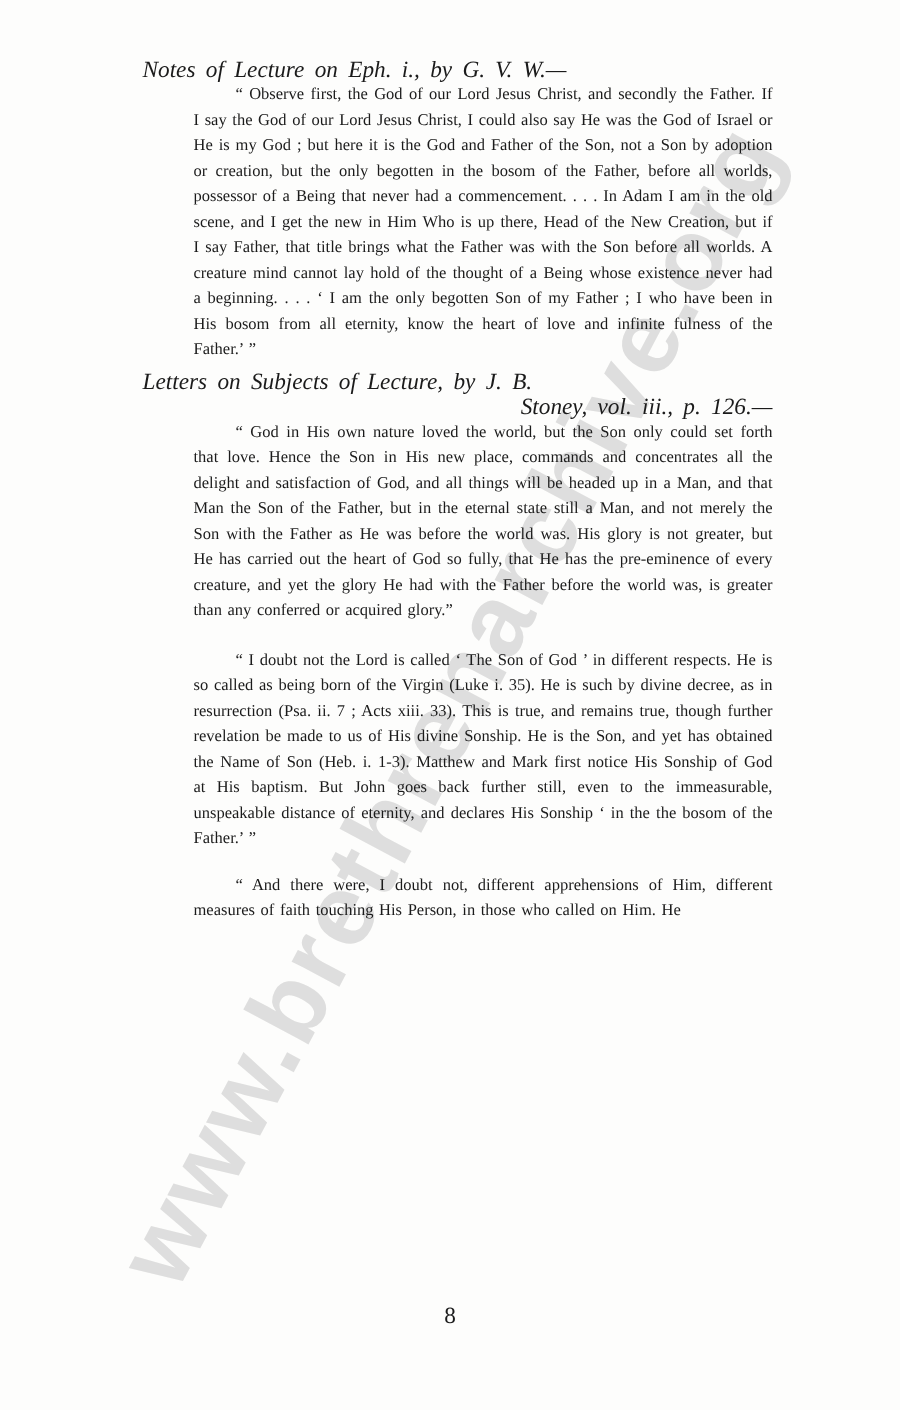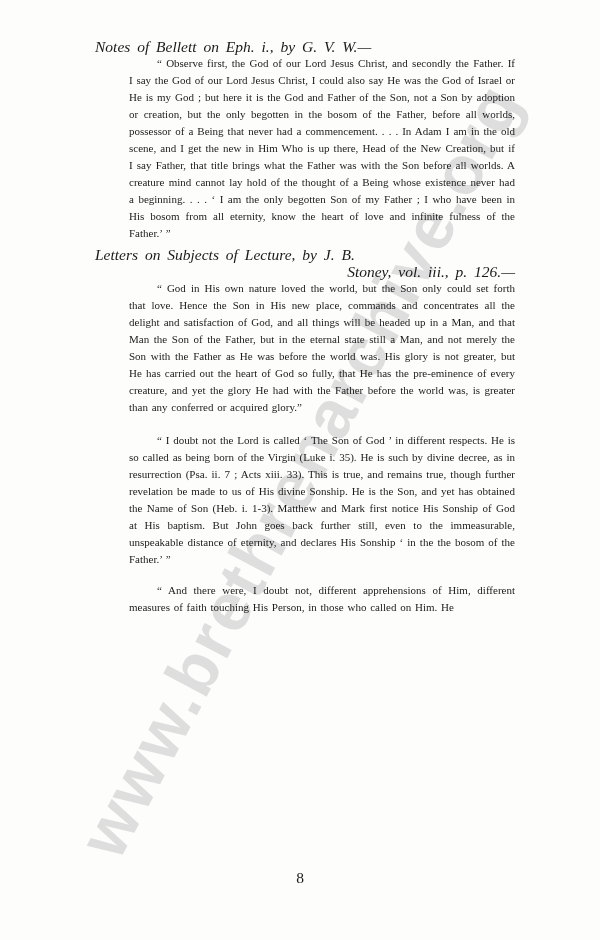--- a/index.html
+++ b/index.html
@@ -71,21 +71,21 @@
 </head>
 <body>
 
 <div class="page">
 
   <div class="watermark">www.brethrenarchive.org</div>
 
   <div class="content">
 
     <section class="sec1">
-      <h2 class="heading">Notes of Bellett on Eph. i., by G. V. W.—</h2>
+      <h2 class="heading">Notes of Lecture on Eph. i., by G. V. W.—</h2>
       <p class="para">“ Observe first, the God of our Lord Jesus Christ, and secondly the Father. If I say the God of our Lord Jesus Christ, I could also say He was the God of Israel or He is my God ; but here it is the God and Father of the Son, not a Son by adoption or creation, but the only begotten in the bosom of the Father, before all worlds, possessor of a Being that never had a commencement. . . . In Adam I am in the old scene, and I get the new in Him Who is up there, Head of the New Creation, but if I say Father, that title brings what the Father was with the Son before all worlds. A creature mind cannot lay hold of the thought of a Being whose existence never had a beginning. . . . ‘ I am the only begotten Son of my Father ; I who have been in His bosom from all eternity, know the heart of love and infinite fulness of the Father.’ ”</p>
     </section>
 
     <section class="sec2">
       <h2 class="heading">Letters on Subjects of Lecture, by J. B.</h2>
       <div class="heading sub">Stoney, vol. iii., p. 126.—</div>
       <p class="para">“ God in His own nature loved the world, but the Son only could set forth that love. Hence the Son in His new place, commands and concentrates all the delight and satisfaction of God, and all things will be headed up in a Man, and that Man the Son of the Father, but in the eternal state still a Man, and not merely the Son with the Father as He was before the world was. His glory is not greater, but He has carried out the heart of God so fully, that He has the pre-eminence of every creature, and yet the glory He had with the Father before the world was, is greater than any conferred or acquired glory.”</p>
     </section>
 
     <section class="sec3">

